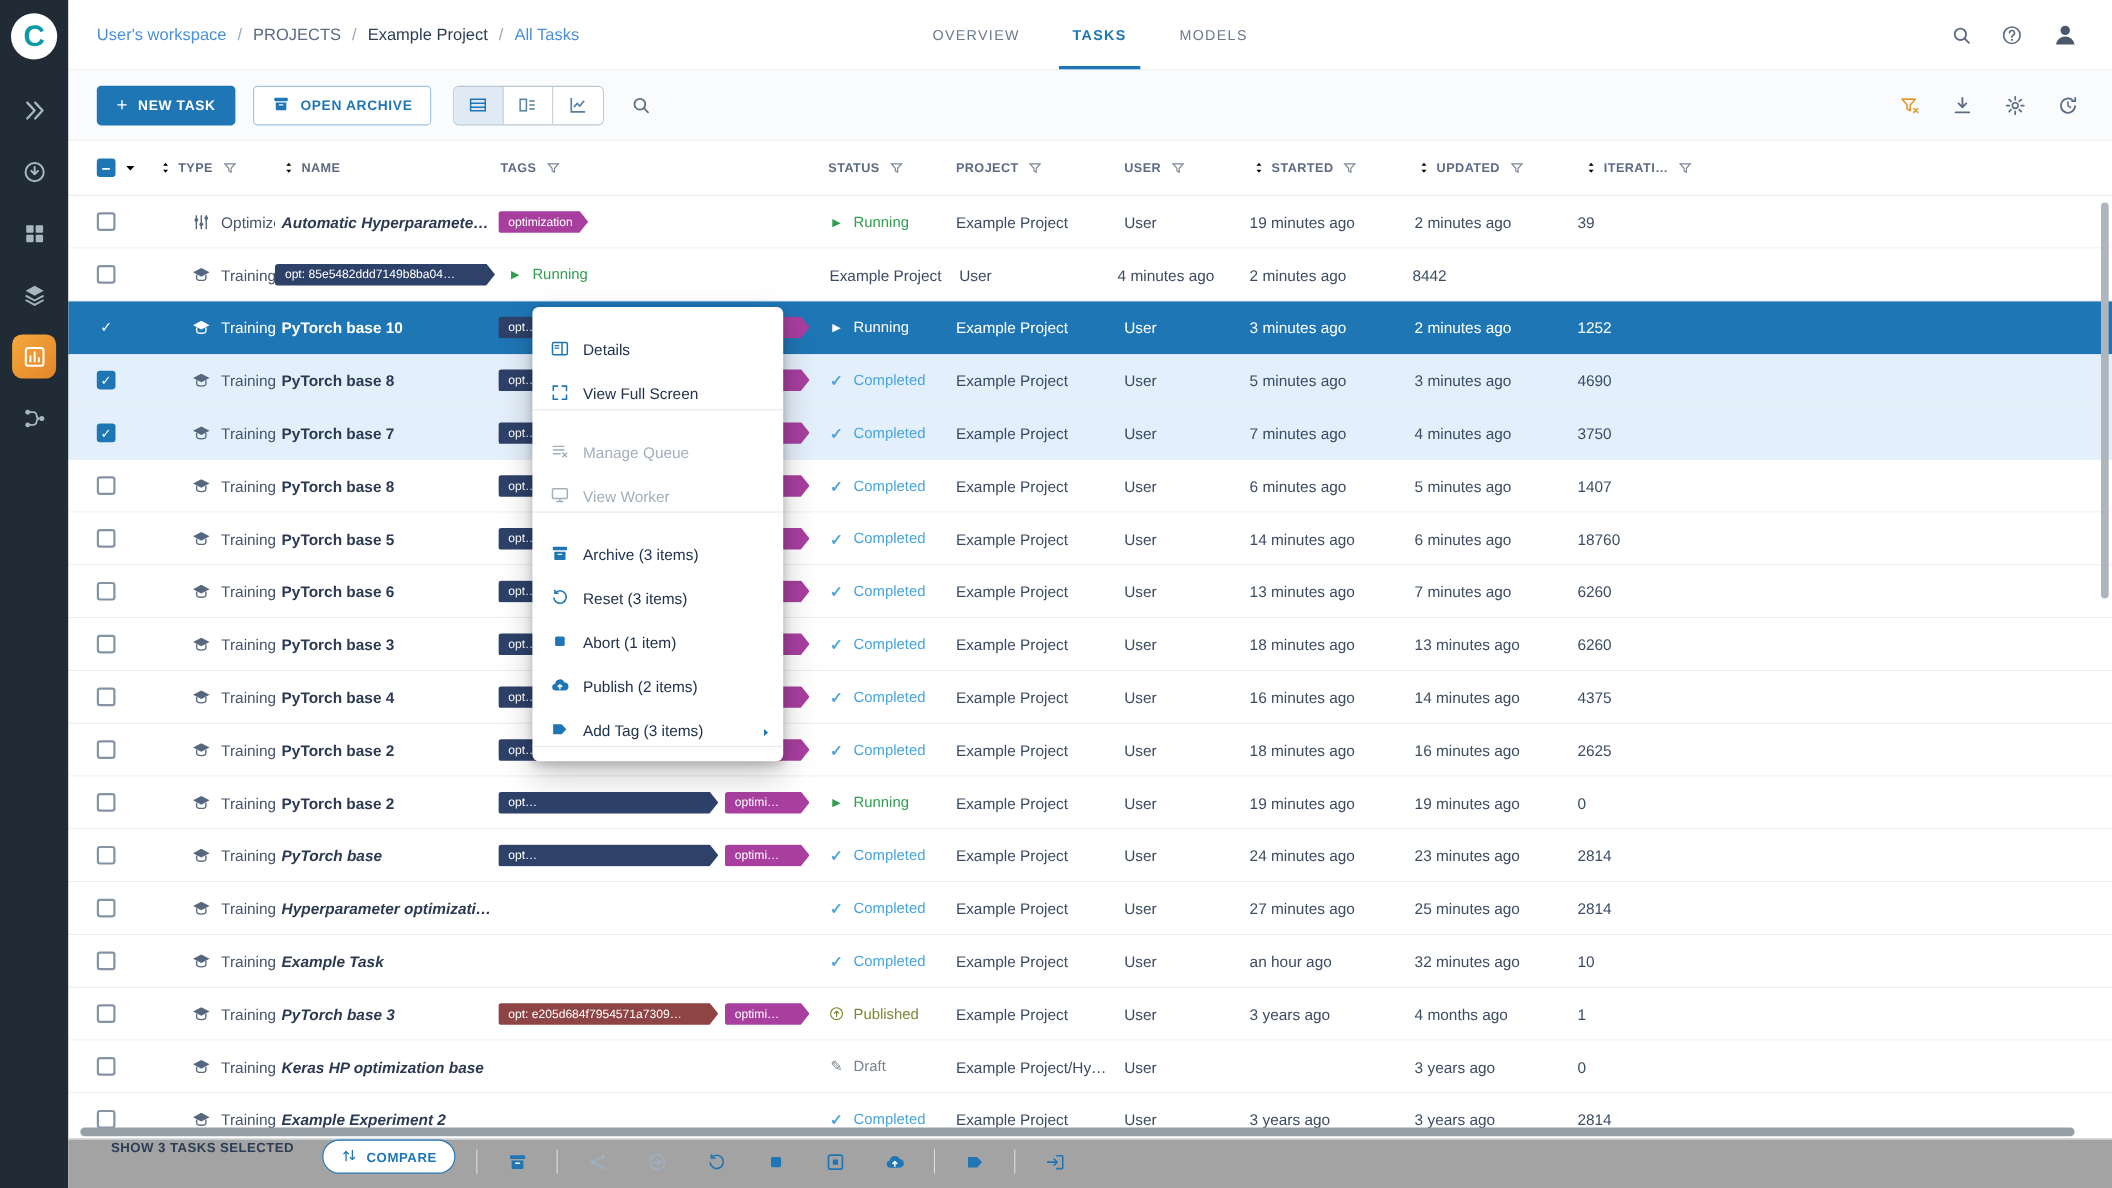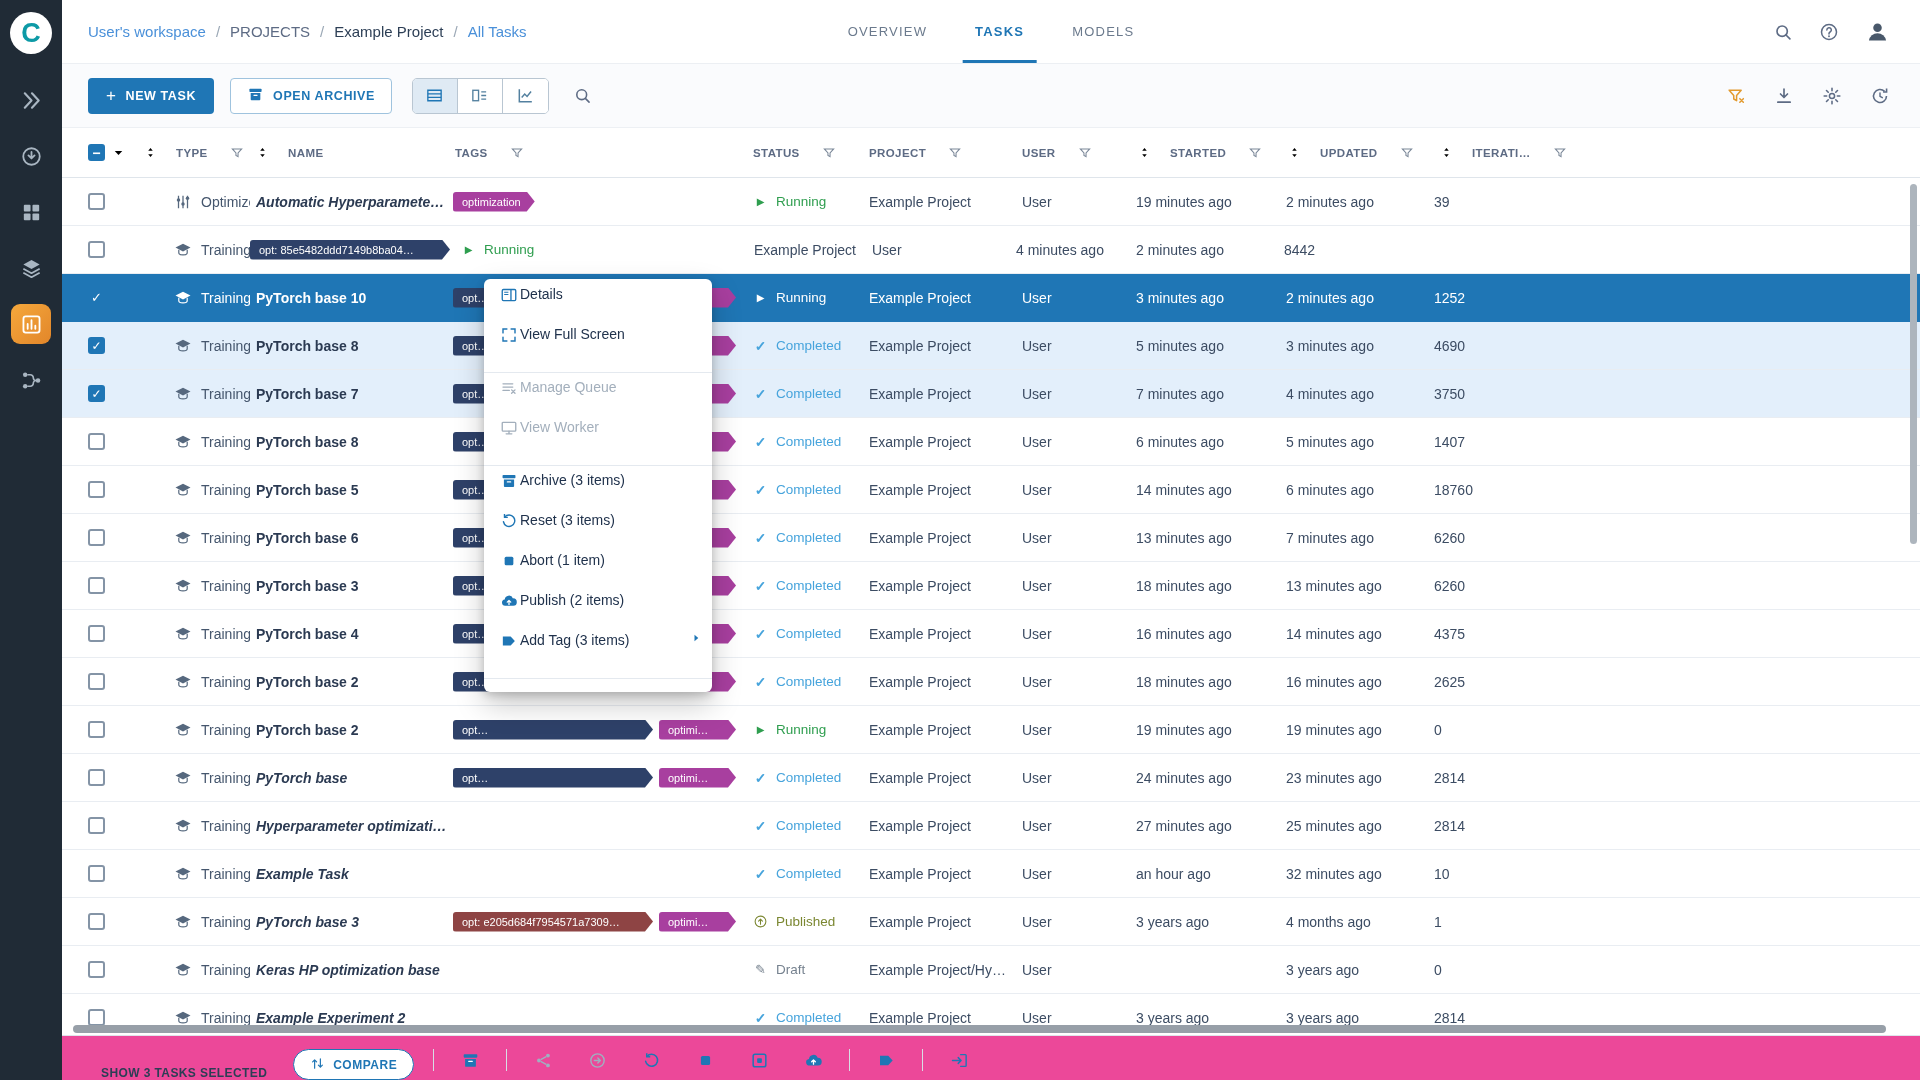--- a/index.html
+++ b/index.html
@@ -63,21 +63,21 @@
   .tb-search{color:#5d6b84;margin-left:8px}
   .tb-search .ic{width:19px;height:19px}
   .toolbar-right{margin-left:auto;display:flex;align-items:center;gap:28px}
   .toolbar-right .ic{width:20px;height:20px}
 
   
   .thead,.trow{display:grid;align-items:center;
     grid-template-columns:78px 110px 203px 292px 115px 150px 120px 150px 150px 130px minmax(0,1fr)}
   .thead{height:50px;background:#fff;border-bottom:1px solid #dfe5eb;font-size:11.5px;font-weight:bold;
     color:#5d6b84;letter-spacing:.4px;flex-shrink:0}
-  .hcell{display:flex;align-items:center;gap:19px;padding-left:10px;white-space:nowrap;cursor:pointer}
+  .hcell{display:flex;align-items:center;gap:5px;padding-left:10px;white-space:nowrap;cursor:pointer}
   .thead .c-check{padding-left:26px;gap:6px}
   .hc-0{padding-left:4px}.hc-1{padding-left:6px}.hc-2{padding-left:2px}.hc-3{padding-left:8px}
   .hc-4{padding-left:9px}.hc-5{padding-left:12px}.hc-6{padding-left:8px}.hc-7{padding-left:8px}.hc-8{padding-left:10px}
   .sort-ic{width:13px;height:13px;color:#97a3b2;display:inline-flex}
   .fun-ic{width:14px;height:14px;color:#7a8798;display:inline-flex;margin-left:3px}
   .caret{width:15px;height:15px;color:#5d6b84;display:inline-flex;cursor:pointer}
 
   .tbody{flex:1;overflow:hidden;background:#fff}
   .trow{height:48px;border-bottom:1px solid #e9edf2;font-size:14px;color:#3c4c63;background:#fff;cursor:pointer}
   .trow.chk{background:#e3effb}
@@ -117,31 +117,31 @@
   .st-svg{width:15px;height:15px}
   .c-proj{padding-left:9px}
   .c-user{padding-left:12px}
   .c-started{padding-left:6px}
   .c-updated{padding-left:6px}
   .c-iter{padding-left:4px}
 
   
   .ctx-menu{position:absolute;left:484px;top:279px;width:228px;background:#fff;border-radius:6px;
     box-shadow:0 3px 8px rgba(0,0,0,.18),0 12px 30px rgba(0,0,0,.22);padding:7px 0;z-index:80}
-  .menu-item{height:40px;display:flex;align-items:flex-start;gap:2px;padding:0 16px;font-size:14px;
+  .menu-item{height:40px;display:flex;align-items:flex-end;gap:12px;padding:0 16px;font-size:14px;
     color:#20324c;cursor:pointer;position:relative}
   .menu-item .ic{width:18px;height:18px;color:#1f76b5}
   .menu-item.disabled{color:#a3afbc;cursor:default}
   .menu-item.disabled .ic{color:#a3afbc}
   .menu-divider{height:1px;background:#e4e9ef;margin:6px 0}
   .sub-arrow{position:absolute;right:10px;width:12px;height:12px;color:#1f76b5;display:inline-flex}
   .sub-arrow svg{fill:currentColor}
 
   
-  .footerbar{height:45px;background:#ec4899;border-top:1px solid #dfe5eb;display:flex;align-items:flex-end;
+  .footerbar{height:45px;background:#a3a3a3;border-top:1px solid #dfe5eb;display:flex;align-items:flex-start;
     padding:0 20px 0 39px;flex-shrink:0;position:relative;z-index:70}
   .footer-label{font-size:12px;font-weight:bold;letter-spacing:.4px;color:#2c3e55;background:none;border:none;
     cursor:pointer;white-space:nowrap;font-family:"Liberation Sans",sans-serif}
   .btn-compare{height:31px;margin-left:26px;padding:0 16px;border:1px solid #1f76b5;background:#fff;color:#1f76b5;
     border-radius:16px;font-size:12px;font-weight:bold;letter-spacing:.5px;display:flex;align-items:center;gap: 8px;
     cursor:pointer;font-family:"Liberation Sans",sans-serif}
   .btn-compare .ic{width:15px;height:15px}
   .footer-actions{display:flex;align-items:center;margin-left:10px}
   .f-ic{width:40px;height:40px;margin:0 7px;color:#1f76b5}
   .f-ic .ic{width:19px;height:19px}

